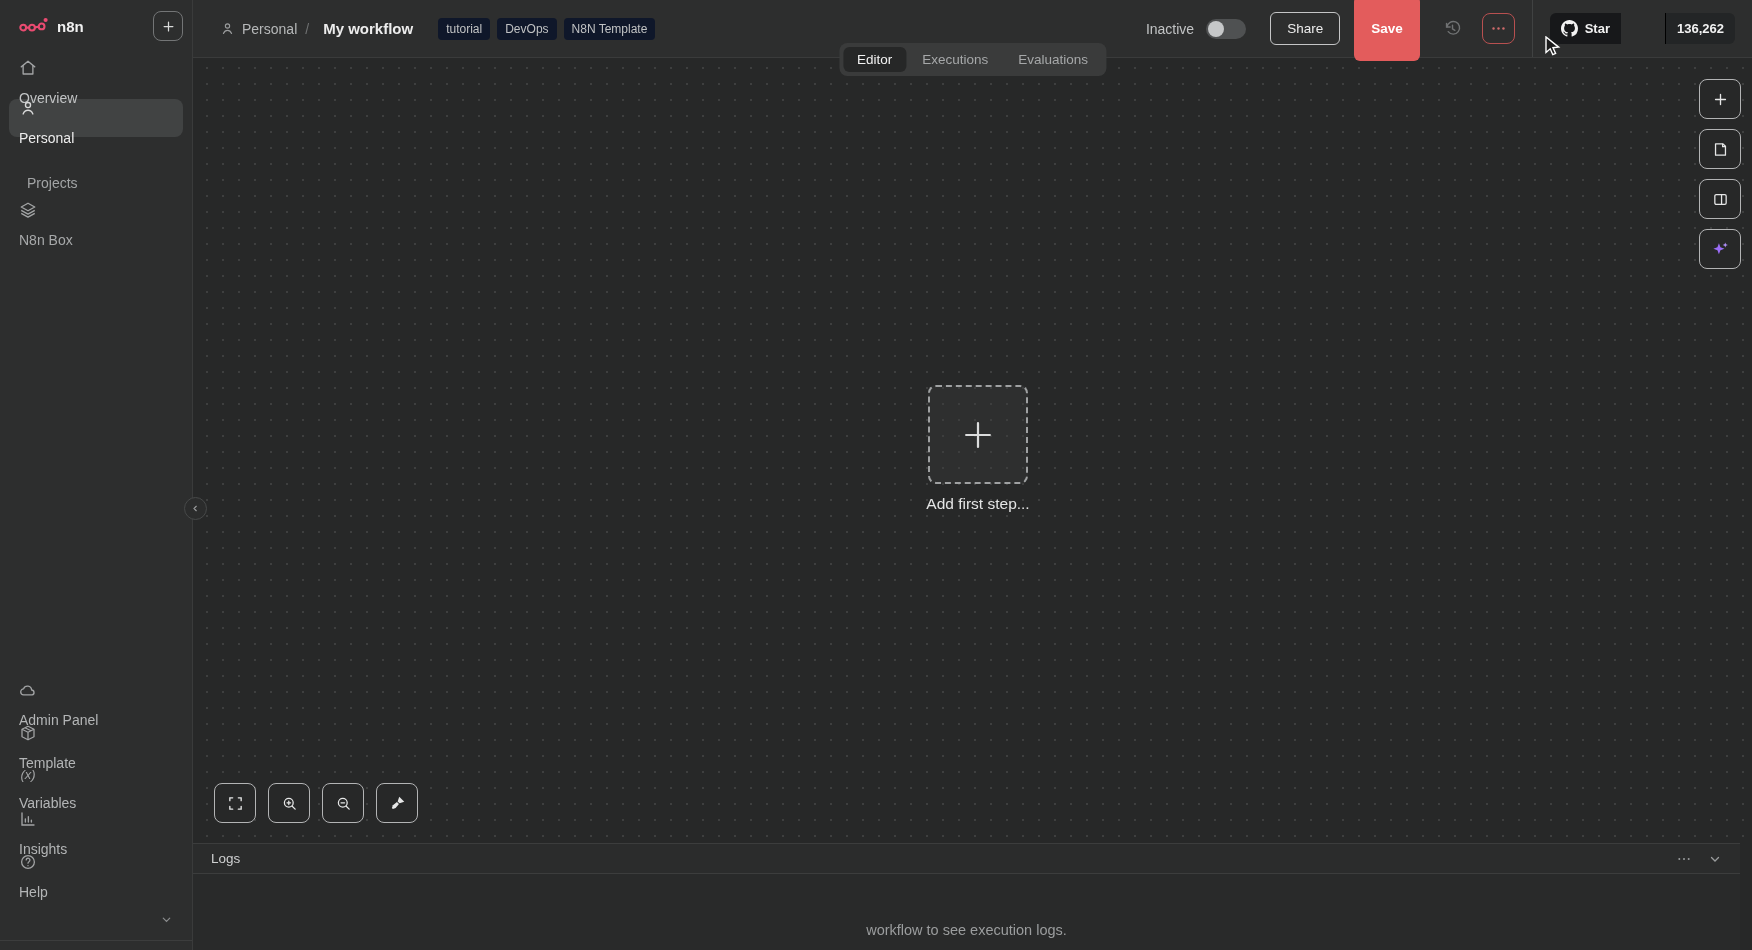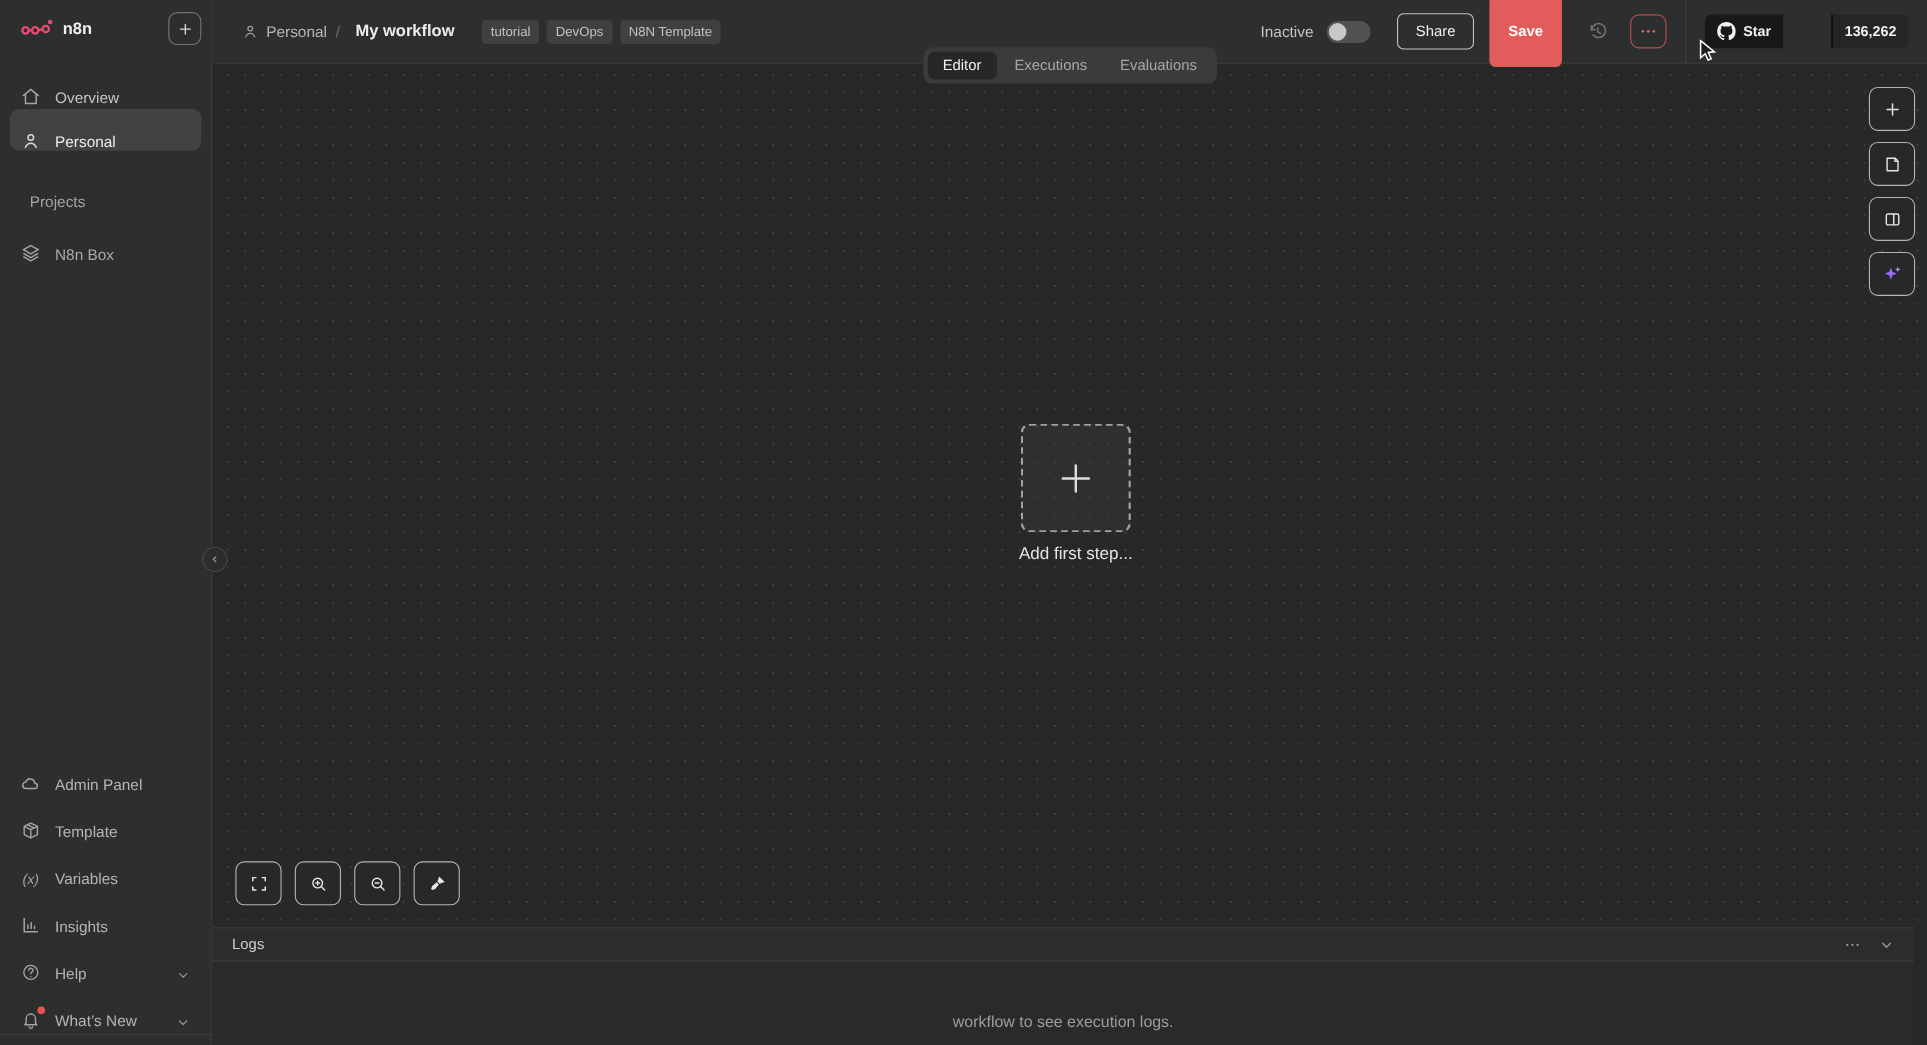--- a/index.html
+++ b/index.html
@@ -18,23 +18,23 @@
   }
   .logo-row { display:flex; align-items:center; padding:11px 9px 10px 18px; }
   .logo { display:flex; align-items:center; gap:7px; }
   .logo-text { font-size:15px; font-weight:bold; color:#f0f0f0; }
   .add-btn {
     margin-left:auto; width:30px; height:30px; border-radius:8px;
     background:transparent; border:1.5px solid #737576; color:#d9dada;
     display:flex; align-items:center; justify-content:center; cursor:pointer;
   }
   .nav-item {
-    display:flex; align-items:flex-end; gap:13px; height:38px;
+    display:flex; align-items:flex-start; gap:13px; height:38px;
     margin:2px 9px; padding:0 10px; border-radius:8px;
-    font-size:14px; color:#c2c4c5; cursor:pointer;
+    font-size:14px; color:#c2c4c5; cursor:pointer;flex-direction:column;
   }
   .nav-item .ic { color:#a2a4a5; display:flex; }
   .nav-item.active { background:#414343; color:#ededed; }
   .nav-item.active .ic { color:#d8d9d9; }
   .nav-item.muted { color:#a7a9aa; }
   .section-label { font-size:14px; color:#a2a4a5; padding:0 27px; margin-top:38px; margin-bottom:10px; }
   .projects-group { margin-top:0; }
   .sidebar-bottom { position:absolute; left:0; right:0; top:681px; }
   .sidebar-bottom .nav-item { height:40px; margin:0 9px 3px 9px; color:#b3b5b6; }
   .chev-slot { margin-left:auto; color:#8b8d8e; display:flex; }
@@ -55,21 +55,21 @@
     position:absolute; left:0; right:0; top:0; height:58px;
     background:#2d2e2e; border-bottom:1px solid #3a3b3b; z-index:10;
     display:flex; align-items:center;
   }
   .crumbs { display:flex; align-items:center; gap:8px; padding-left:27px; }
   .crumb-proj { display:flex; align-items:center; gap:7px; color:#b6b8b9; font-size:14px; cursor:pointer; }
   .crumb-sep { color:#6f7172; font-size:14px; }
   .wf-title { color:#ededed; font-size:15px; font-weight:600; margin-left:6px; cursor:text; }
   .tags { display:flex; gap:7px; margin-left:17px; }
   .tag {
-    background:#404040; color:#c0c2c3; font-size:12px; border-radius:4px;
+    background:#0f172a; color:#c0c2c3; font-size:12px; border-radius:4px;
     padding:4px 8px; cursor:pointer;
   }
   .topbar-right { margin-left:auto; display:flex; align-items:center; height:100%; padding-right:17px; }
   .status-label { color:#c2c4c5; font-size:14px; margin-right:12px; }
   .toggle { width:40px; height:20px; border-radius:10px; background:#4f5152; position:relative; cursor:pointer; margin-right:24px; }
   .toggle .knob { position:absolute; left:2px; top:2px; width:16px; height:16px; border-radius:50%; background:#c6c8c9; }
   .btn-share {
     background:transparent; border:1px solid #c4c5c6; color:#ececec; font-size:13.5px;
     border-radius:6px; padding:8px 16px; cursor:pointer; margin-right:14px;
     font-family:inherit;
@@ -238,35 +238,20 @@
             <path d="M12 16.8v.1"></path>
           </svg>
       </span>
       <span>Help</span>
       <span class="chev-slot">
         <svg width="13" height="13" viewBox="0 0 24 24" fill="none" stroke="currentColor" stroke-width="2.2" stroke-linecap="round">
             <path d="M6 9.5l6 6 6-6"></path>
           </svg>
       </span>
     </div>
-    <div class="nav-item">
-      <span class="ic bell-wrap">
-        <svg width="18" height="18" viewBox="0 0 24 24" fill="none" stroke="currentColor" stroke-width="1.7" stroke-linejoin="round">
-            <path d="M6.3 16v-5.2a5.7 5.7 0 0 1 11.4 0V16l1.6 2.2H4.7L6.3 16z"></path>
-            <path d="M10 20.5a2 2 0 0 0 4 0" stroke-linecap="round"></path>
-          </svg>
-        <span class="bell-dot" style="background:#e5534f;"></span>
-      </span>
-      <span>What’s New</span>
-      <span class="chev-slot">
-        <svg width="13" height="13" viewBox="0 0 24 24" fill="none" stroke="currentColor" stroke-width="2.2" stroke-linecap="round">
-            <path d="M6 9.5l6 6 6-6"></path>
-          </svg>
-      </span>
-    </div>
   </div>
   <div class="sidebar-divider"></div>
 </aside>
 
 <div class="collapse-handle">
   <svg width="9" height="9" viewBox="0 0 24 24" fill="none" stroke="currentColor" stroke-width="3" stroke-linecap="round">
       <path d="M14 6l-6 6 6 6"></path>
     </svg>
 </div>
 

